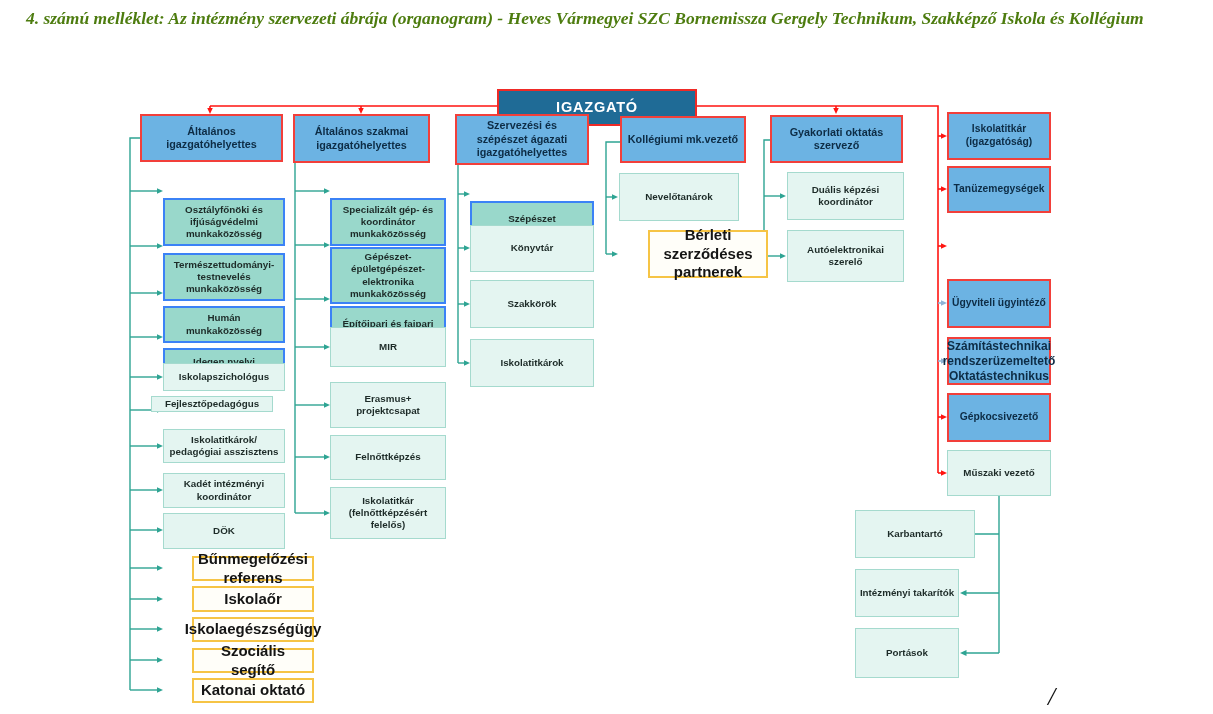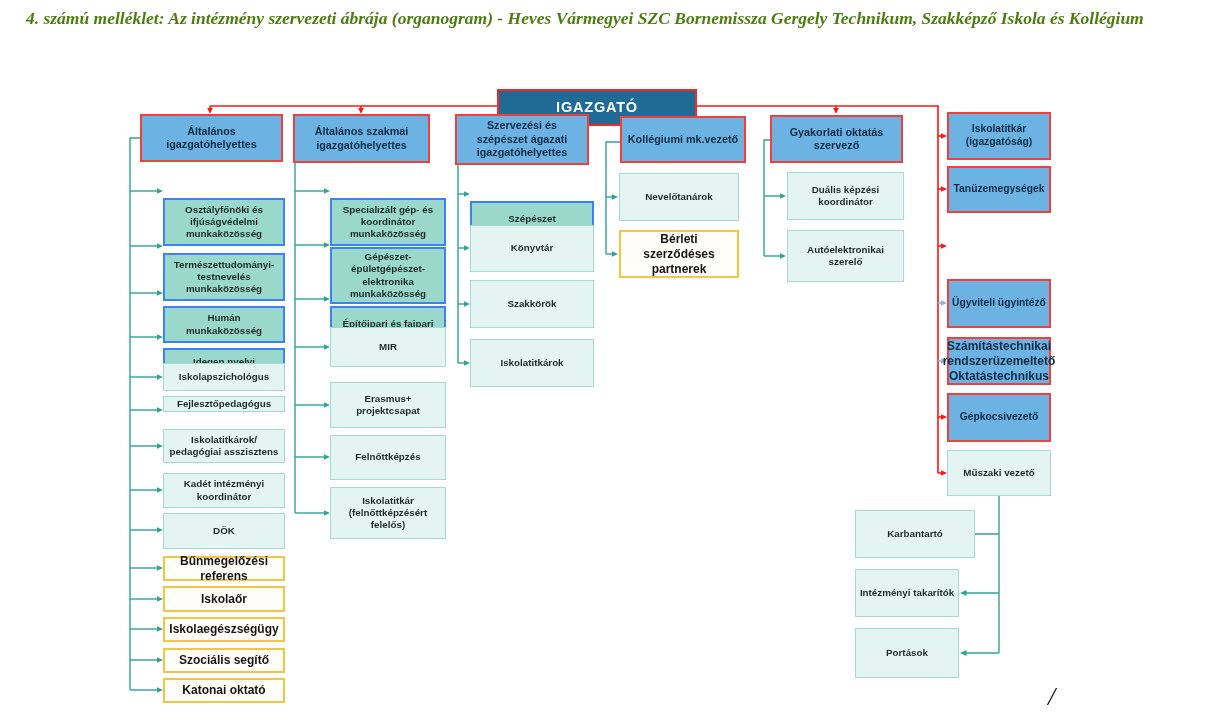--- a/index.html
+++ b/index.html
@@ -10,21 +10,21 @@
           font-size:17.5px;line-height:1.4;color:#4d7c0f;padding:0 26px;}
   .wires{position:absolute;left:0;top:0;}
   .box{position:absolute;box-sizing:border-box;display:flex;align-items:center;justify-content:center;
        text-align:center;font-weight:bold;line-height:1.25;padding:1px 3px;}
   .root{background:#1F6B96;border:2px solid #EF2A26;color:#ffffff;font-size:14.5px;letter-spacing:.8px;margin-top:27px;}
   .hdr{background:#6CB3E3;border:2px solid #F23F3A;color:#0D2C45;font-size:10.8px;}
   .staff{background:#6CB3E3;border:2px solid #F23F3A;color:#0D2C45;font-size:10.3px;}
   .staff.small{font-size:12px;}
   .dark{background:#99D8CB;border:2px solid #3b82f6;color:#1d2b28;font-size:9.8px;margin-top:31px;}
   .light{background:#E4F5F1;border:1px solid #A5DACE;color:#1d2b28;font-size:9.8px;}
-  .yellow{background:#FFFEF9;border:2px solid #F6C445;color:#151515;font-size:12px;}
+  .yellow{background:#FFFEF9;border:2px solid #F6C445;color:#151515;font-size:15px;margin-left:29px;}
   .page-mark{position:absolute;left:1048px;top:682px;font-family:"Liberation Serif",serif;
        font-style:italic;font-size:26px;font-weight:400;color:#111;}
 </style>
 </head>
 <body>
 
 <div class="canvas">
 
   <div class="page-title">4. számú melléklet: Az intézmény szervezeti ábrája (organogram) - Heves Vármegyei SZC Bornemissza Gergely Technikum, Szakképző Iskola és Kollégium</div>
 
@@ -114,21 +114,21 @@
   <div class="box hdr" style="left:293px;top:114px;width:137px;height:49px">Általános szakmai igazgatóhelyettes</div>
   <div class="box hdr" style="left:455px;top:114px;width:134px;height:51px">Szervezési és szépészet ágazati igazgatóhelyettes</div>
   <div class="box hdr" style="left:620px;top:116px;width:126px;height:47px">Kollégiumi mk.vezető</div>
   <div class="box hdr" style="left:770px;top:115px;width:133px;height:48px">Gyakorlati oktatás szervező</div>
 
   <div class="box dark" style="left:163px;top:167px;width:122px;height:48px">Osztályfőnöki és ifjúságvédelmi munkaközösség</div>
   <div class="box dark" style="left:163px;top:222px;width:122px;height:48px">Természettudományi-testnevelés munkaközösség</div>
   <div class="box dark" style="left:163px;top:275px;width:122px;height:37px">Humán munkaközösség</div>
   <div class="box dark" style="left:163px;top:317px;width:122px;height:40px">Idegen nyelvi munkaközösség</div>
   <div class="box light" style="left:163px;top:363px;width:122px;height:28px">Iskolapszichológus</div>
-  <div class="box light" style="left:163px;top:396px;width:122px;height:16px">Fejlesztőpedagógus</div>
+  <div class="box light" style="left:151px;top:396px;width:122px;height:16px">Fejlesztőpedagógus</div>
   <div class="box light" style="left:163px;top:429px;width:122px;height:34px">Iskolatitkárok/ pedagógiai asszisztens</div>
   <div class="box light" style="left:163px;top:473px;width:122px;height:35px">Kadét intézményi koordinátor</div>
   <div class="box light" style="left:163px;top:513px;width:122px;height:36px">DÖK</div>
   <div class="box yellow" style="left:163px;top:556px;width:122px;height:25px">Bűnmegelőzési referens</div>
   <div class="box yellow" style="left:163px;top:586px;width:122px;height:26px">Iskolaőr</div>
   <div class="box yellow" style="left:163px;top:617px;width:122px;height:25px">Iskolaegészségügy</div>
   <div class="box yellow" style="left:163px;top:648px;width:122px;height:25px">Szociális segítő</div>
   <div class="box yellow" style="left:163px;top:678px;width:122px;height:25px">Katonai oktató</div>
 
   <div class="box dark" style="left:330px;top:167px;width:116px;height:48px">Specializált gép- és koordinátor munkaközösség</div>

